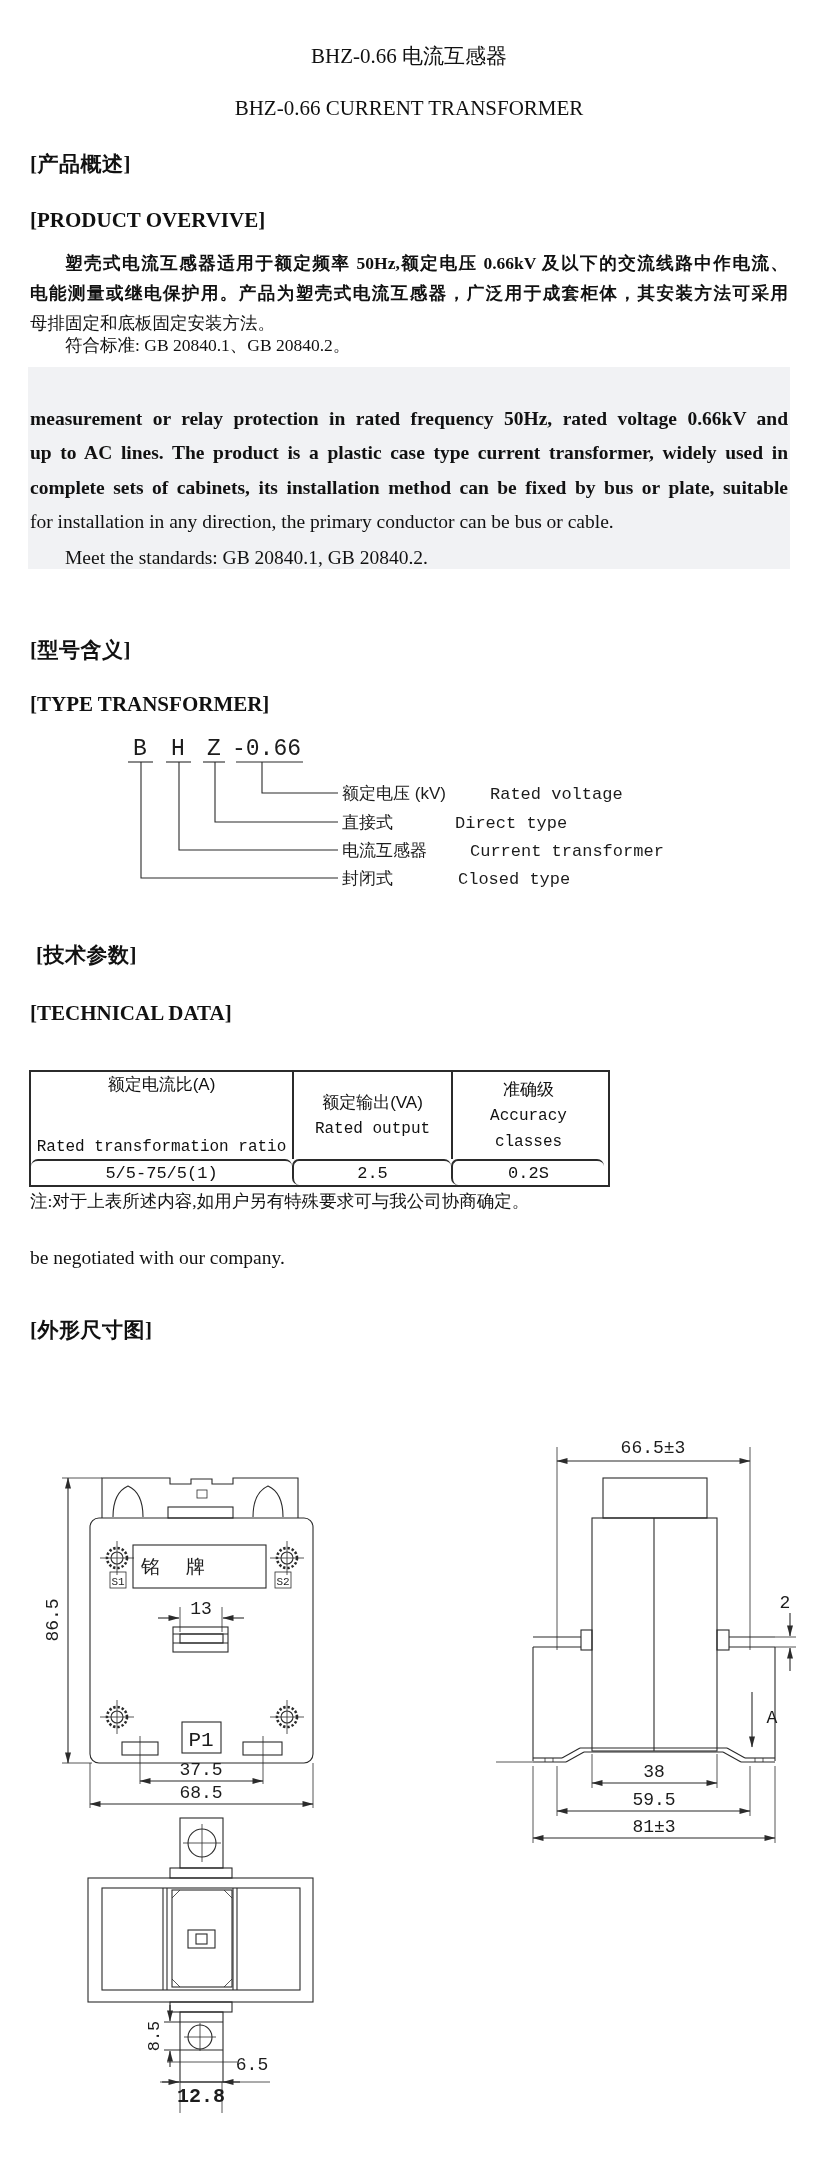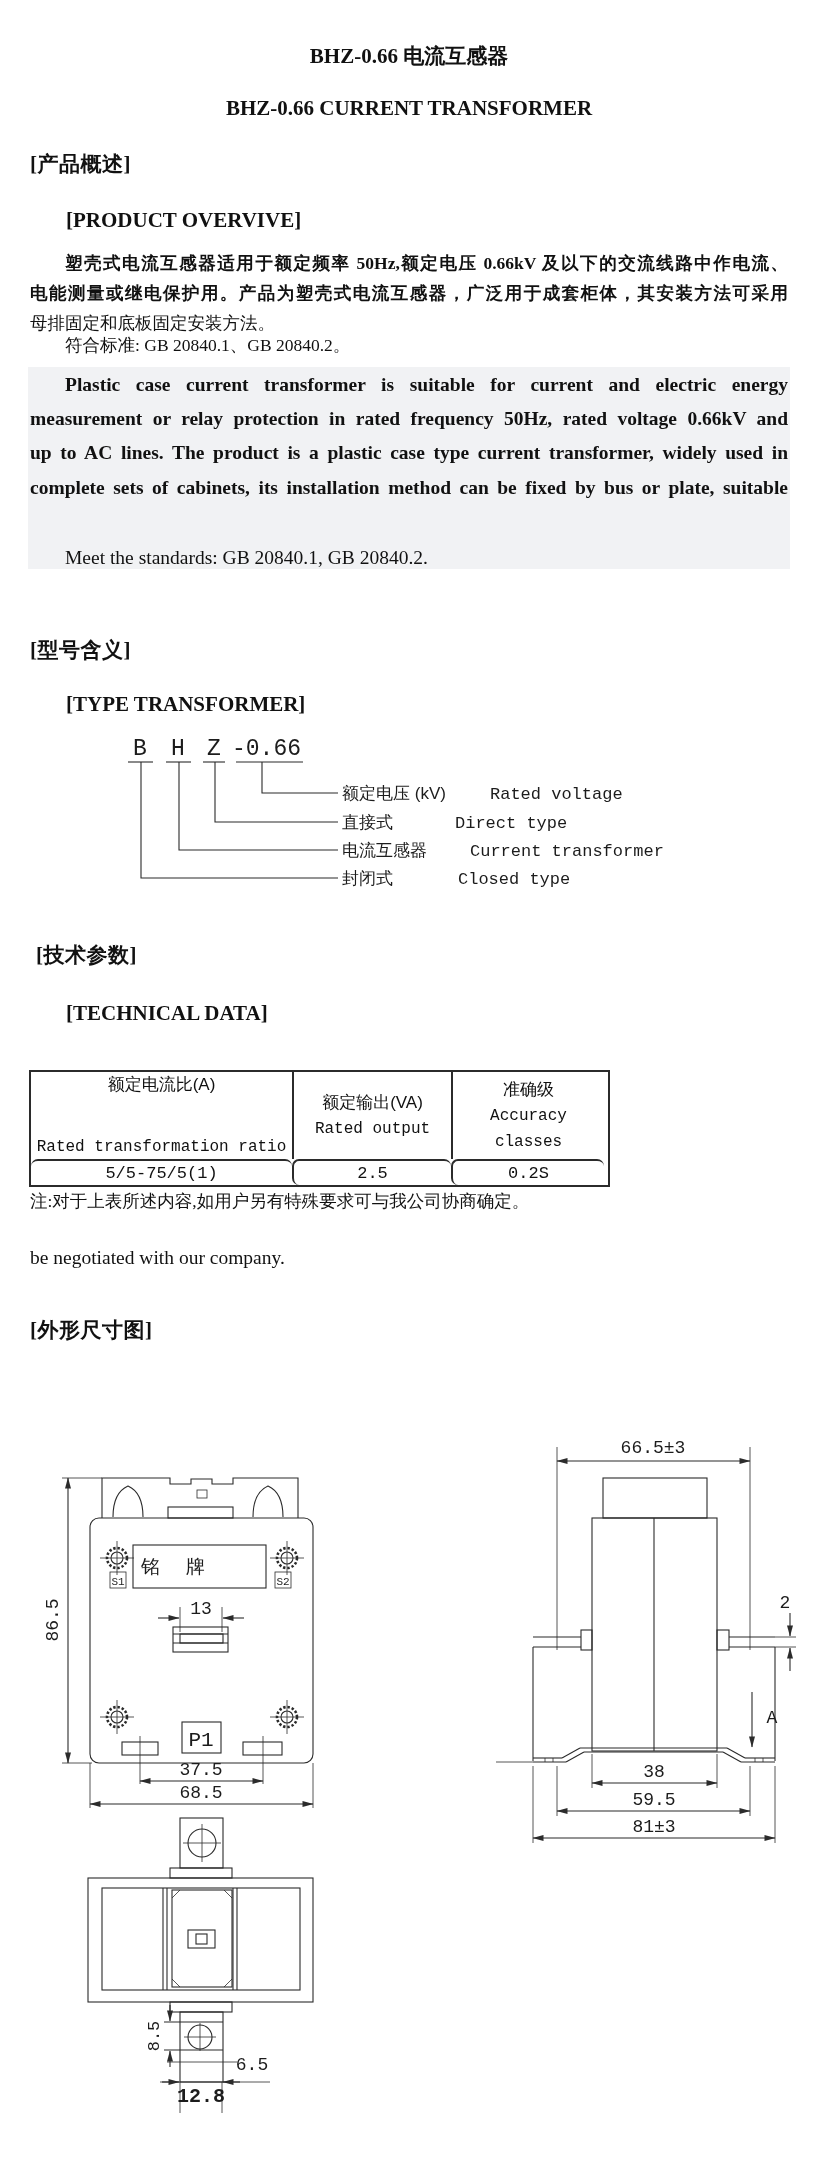--- a/index.html
+++ b/index.html
@@ -1,22 +1,22 @@
 <!DOCTYPE html>
 <html><head>
 <meta charset="utf-8">
 <style>
   html,body{margin:0;padding:0;background:#fff;}
   .page{position:relative;width:818px;height:2183px;background:#ffffff;color:#111;
         font-family:"Liberation Serif","DejaVu Serif",serif;overflow:hidden;}
   .abs{position:absolute;}
   .ctr{left:0;width:818px;text-align:center;}
   .h-cn{font-size:21px;font-weight:bold;letter-spacing:.5px;}
-  .h-en{font-size:21px;font-weight:bold;margin-left:36px;}
-  .title{font-size:21px;font-weight:bold;}
+  .h-en{font-size:21px;font-weight:bold;}
+  .title{font-size:21px;font-weight:normal;}
   .cnline{left:30px;width:758px;font-size:17.5px;line-height:22px;}
   .jst{text-align:justify;text-align-last:justify;font-weight:bold;}
   .ind{text-indent:35px;}
   .enline{left:30px;width:758px;font-size:19.5px;line-height:24px;}
   .grayblk{left:28px;top:367px;width:762px;height:202px;}
   
   .tech-table{left:29px;top:1070px;width:577px;height:113px;border:2px solid #2b2b2b;
               display:grid;grid-template-columns:261px 159px 153px;grid-template-rows:87px 26px;}
   .tcell{border-left:2px solid #2b2b2b;display:flex;flex-direction:column;align-items:center;justify-content:center;}
   .tcell.first{border-left:none;gap:36px;}
@@ -46,24 +46,24 @@
 
   <div class="abs h-cn" style="left:30px;top:150px">[产品概述]</div>
   <div class="abs h-en" style="left:30px;top:208px">[PRODUCT OVERVIVE]</div>
 
   <div class="abs cnline jst ind" style="top:252px">塑壳式电流互感器适用于额定频率 50Hz,额定电压 0.66kV 及以下的交流线路中作电流、</div>
   <div class="abs cnline jst" style="top:282px">电能测量或继电保护用。产品为塑壳式电流互感器，广泛用于成套柜体，其安装方法可采用</div>
   <div class="abs cnline" style="top:312px">母排固定和底板固定安装方法。</div>
   <div class="abs cnline ind" style="top:334px">符合标准: GB 20840.1、GB 20840.2。</div>
 
   <div class="abs grayblk" style="background:#f1f2f4"></div>
-  <div class="abs enline jst" style="top:373px;padding-left:35px;width:723px">Plastic case current transformer is suitable for current and electric energy</div>
   <div class="abs enline jst" style="top:407px">measurement or relay protection in rated frequency 50Hz, rated voltage 0.66kV and</div>
   <div class="abs enline jst" style="top:441px">up to AC lines. The product is a plastic case type current transformer, widely used in</div>
   <div class="abs enline jst" style="top:476px">complete sets of cabinets, its installation method can be fixed by bus or plate, suitable</div>
+  <div class="abs enline" style="top:510px">for installation in any direction, the primary conductor can be bus or cable.</div>
   <div class="abs enline" style="top:546px;padding-left:35px">Meet the standards: GB 20840.1, GB 20840.2.</div>
 
   <div class="abs h-cn" style="left:30px;top:636px">[型号含义]</div>
   <div class="abs h-en" style="left:30px;top:692px">[TYPE TRANSFORMER]</div>
 
   <svg style="left:60px;top:735px" width="620" height="165" viewBox="0 0 620 165">
     <text class="svgtxt code" x="80" y="20" text-anchor="middle">B</text>
     <text class="svgtxt code" x="118" y="20" text-anchor="middle">H</text>
     <text class="svgtxt code" x="154" y="20" text-anchor="middle">Z</text>
     <text class="svgtxt code" x="172" y="20">-0.66</text>

